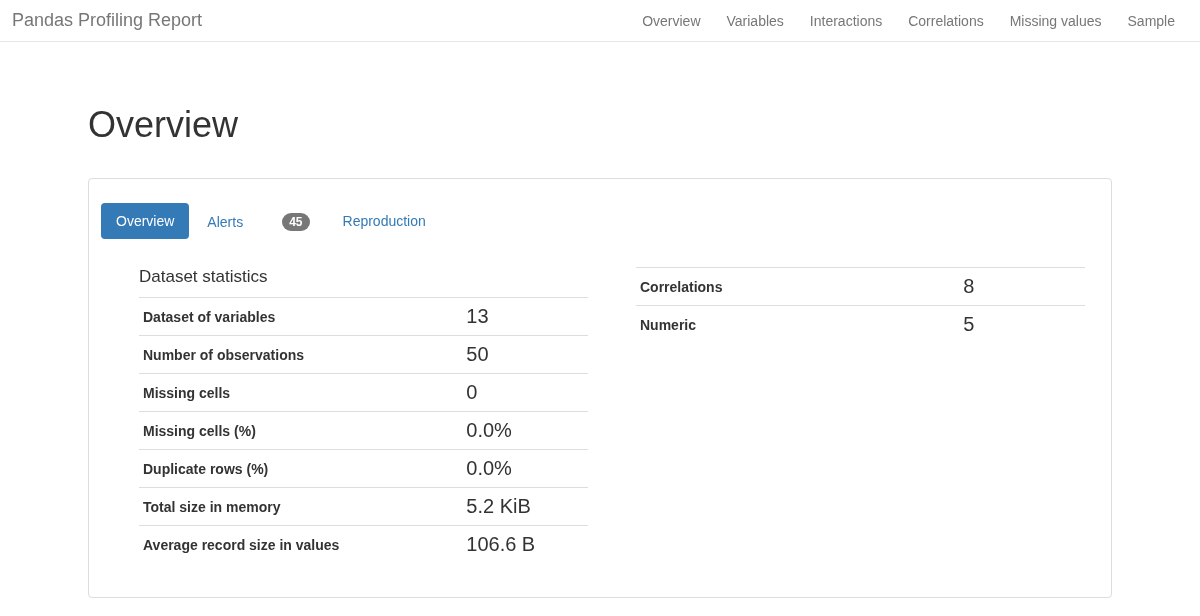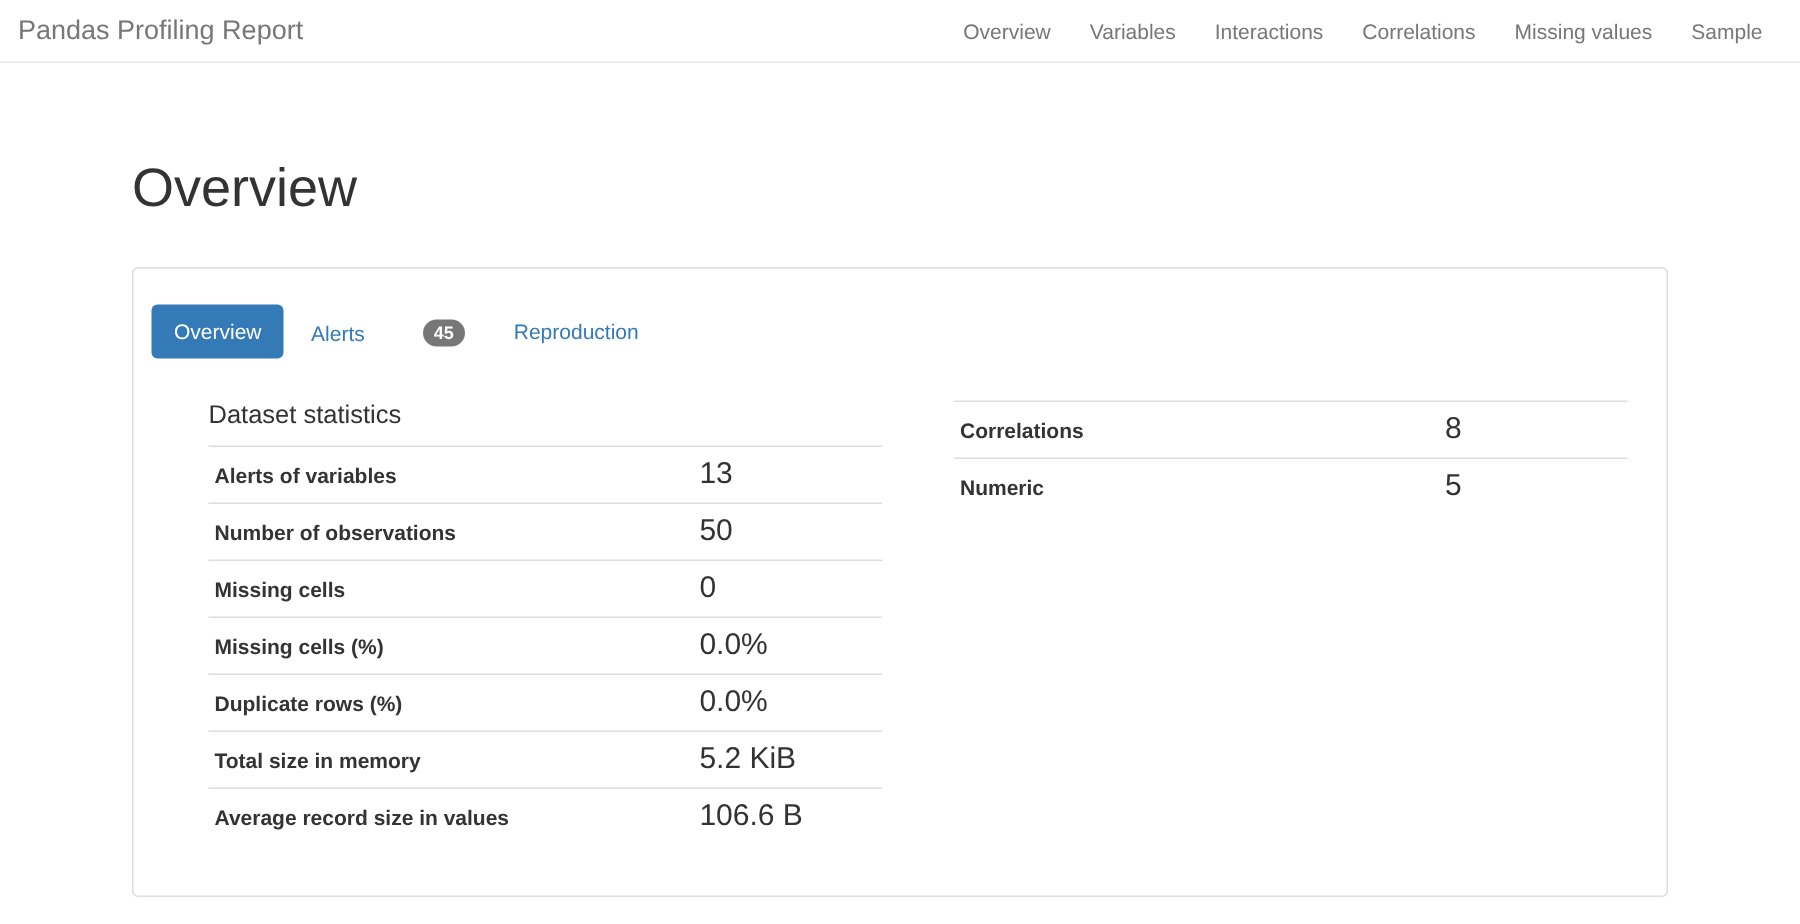--- a/index.html
+++ b/index.html
@@ -173,21 +173,21 @@
         <a href="#">Reproduction</a>
       </li>
     </ul>
 
     <div class="row">
       <div class="col">
         <p class="section-heading">Dataset statistics</p>
         <table class="stats">
           <tbody>
             <tr>
-                <th>Alerts of variables</th>
+                <th>Dataset of variables</th>
                 <td>13</td>
               </tr>
             <tr>
                 <th>Number of observations</th>
                 <td>50</td>
               </tr>
             <tr>
                 <th>Missing cells</th>
                 <td>0</td>
               </tr>

